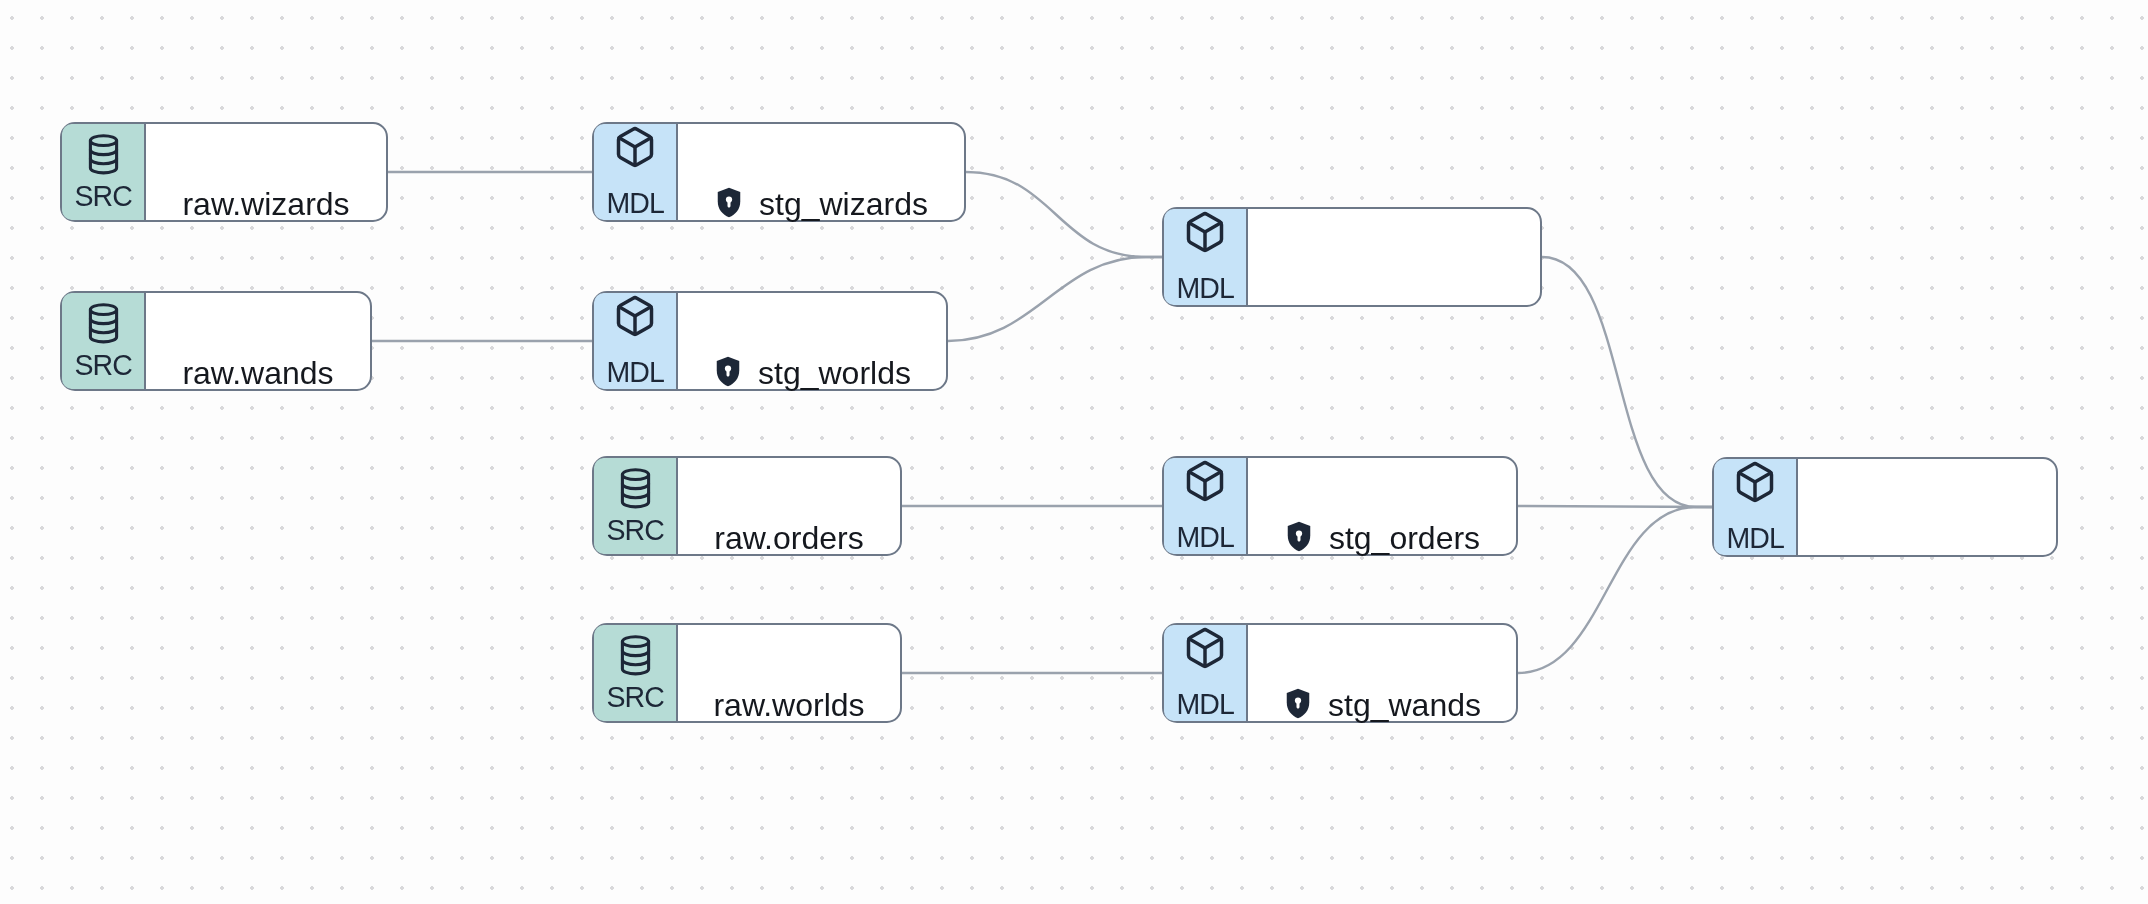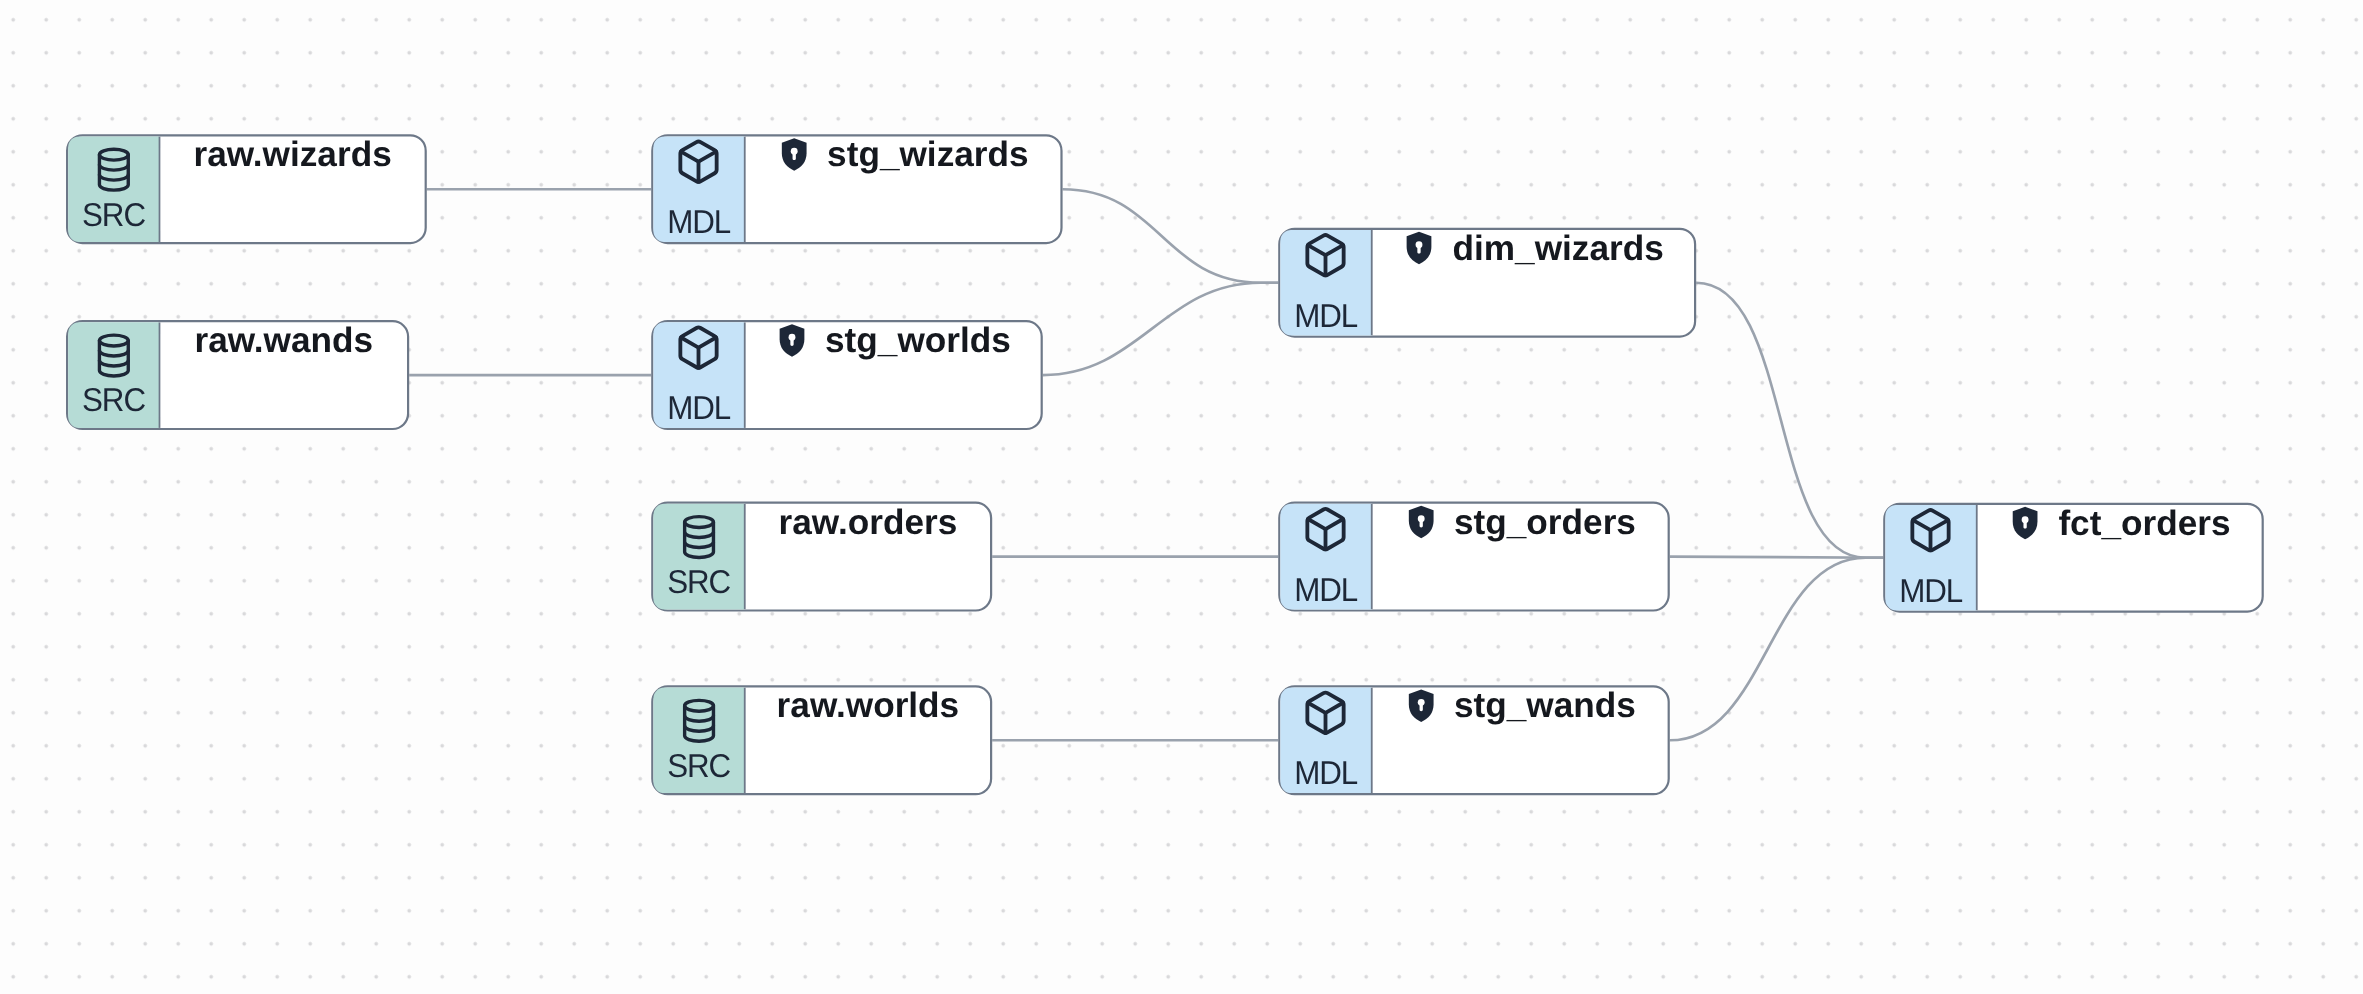--- a/index.html
+++ b/index.html
@@ -33,22 +33,22 @@
     border-radius:10px 0 0 10px;
   }
   .node.source .badge{background:var(--src-bg);}
   .node.model .badge{background:var(--mdl-bg);gap:19px;}
   .badge-icon{display:flex;align-items:center;justify-content:center;color:var(--badge-fg);}
   .badge-text{
     font-size:30px;line-height:1;font-weight:500;color:var(--badge-fg);
     letter-spacing:-1px;transform:scaleX(.95);
   }
   .node-body{
-    flex:1;display:flex;align-items:flex-start;justify-content:center;
-    gap:15px;padding:0 0;min-width:0;font-weight:bold;
+    flex:1;display:flex;align-items:flex-end;justify-content:center;
+    gap:15px;padding:0 0;min-width:0;
   }
   .shield{display:flex;align-items:center;color:var(--badge-fg);}
   .node-label{
     font-size:32px;color:var(--fg);white-space:nowrap;line-height:1;
   }
 </style>
 </head>
 <body>
 
 <div class="canvas">
@@ -144,30 +144,20 @@
         <div class="badge">
           <span class="badge-icon">
             <svg width="44" height="44" viewBox="0 0 24 24" fill="none" stroke="currentColor" stroke-width="1.9" stroke-linecap="round" stroke-linejoin="round">
               <path d="M21 8a2 2 0 0 0-1-1.73l-7-4a2 2 0 0 0-2 0l-7 4A2 2 0 0 0 3 8v8a2 2 0 0 0 1 1.73l7 4a2 2 0 0 0 2 0l7-4A2 2 0 0 0 21 16Z"></path>
               <path d="m3.3 7 8.7 5 8.7-5"></path>
               <path d="M12 22V12"></path>
             </svg>
           </span>
           <span class="badge-text">MDL</span>
         </div>
-        <div class="node-body">
-          <span class="shield">
-            <svg width="30" height="34" viewBox="0 0 24 26">
-              <path fill="currentColor" d="M12 .8 21 4.1v7.6c0 6.2-3.7 10.3-9 12.7-5.3-2.4-9-6.5-9-12.7V4.1L12 .8z"></path>
-              <circle cx="12" cy="10.2" r="2.5" fill="#fff"></circle>
-              <path fill="#fff" d="M10.8 11.3h2.4v4.1c0 .7-.5 1.2-1.2 1.2s-1.2-.5-1.2-1.2v-4.1z"></path>
-            </svg>
-          </span>
-          <span class="node-label">dim_wizards</span>
-        </div>
       </div>
       <div class="node source" style="left: 592px; top: 456px; width: 310px; height: 100px;">
         <div class="badge">
           <span class="badge-icon">
             <svg width="37" height="45" viewBox="0 0 24 28" fill="none" stroke="currentColor" stroke-width="2" stroke-linecap="round">
               <ellipse cx="12" cy="5" rx="8.5" ry="3.2"></ellipse>
               <path d="M20.5 10.9c0 1.77-3.8 3.2-8.5 3.2s-8.5-1.43-8.5-3.2"></path>
               <path d="M20.5 16.8c0 1.77-3.8 3.2-8.5 3.2s-8.5-1.43-8.5-3.2"></path>
               <path d="M3.5 5v17.7c0 1.77 3.8 3.2 8.5 3.2s8.5-1.43 8.5-3.2V5"></path>
             </svg>
@@ -241,26 +231,16 @@
       <div class="node model" style="left: 1712px; top: 457px; width: 346px; height: 100px;">
         <div class="badge">
           <span class="badge-icon">
             <svg width="44" height="44" viewBox="0 0 24 24" fill="none" stroke="currentColor" stroke-width="1.9" stroke-linecap="round" stroke-linejoin="round">
               <path d="M21 8a2 2 0 0 0-1-1.73l-7-4a2 2 0 0 0-2 0l-7 4A2 2 0 0 0 3 8v8a2 2 0 0 0 1 1.73l7 4a2 2 0 0 0 2 0l7-4A2 2 0 0 0 21 16Z"></path>
               <path d="m3.3 7 8.7 5 8.7-5"></path>
               <path d="M12 22V12"></path>
             </svg>
           </span>
           <span class="badge-text">MDL</span>
-        </div>
-        <div class="node-body">
-          <span class="shield">
-            <svg width="30" height="34" viewBox="0 0 24 26">
-              <path fill="currentColor" d="M12 .8 21 4.1v7.6c0 6.2-3.7 10.3-9 12.7-5.3-2.4-9-6.5-9-12.7V4.1L12 .8z"></path>
-              <circle cx="12" cy="10.2" r="2.5" fill="#fff"></circle>
-              <path fill="#fff" d="M10.8 11.3h2.4v4.1c0 .7-.5 1.2-1.2 1.2s-1.2-.5-1.2-1.2v-4.1z"></path>
-            </svg>
-          </span>
-          <span class="node-label">fct_orders</span>
         </div>
       </div>
     </div>
 </div>
 
 </body></html>

